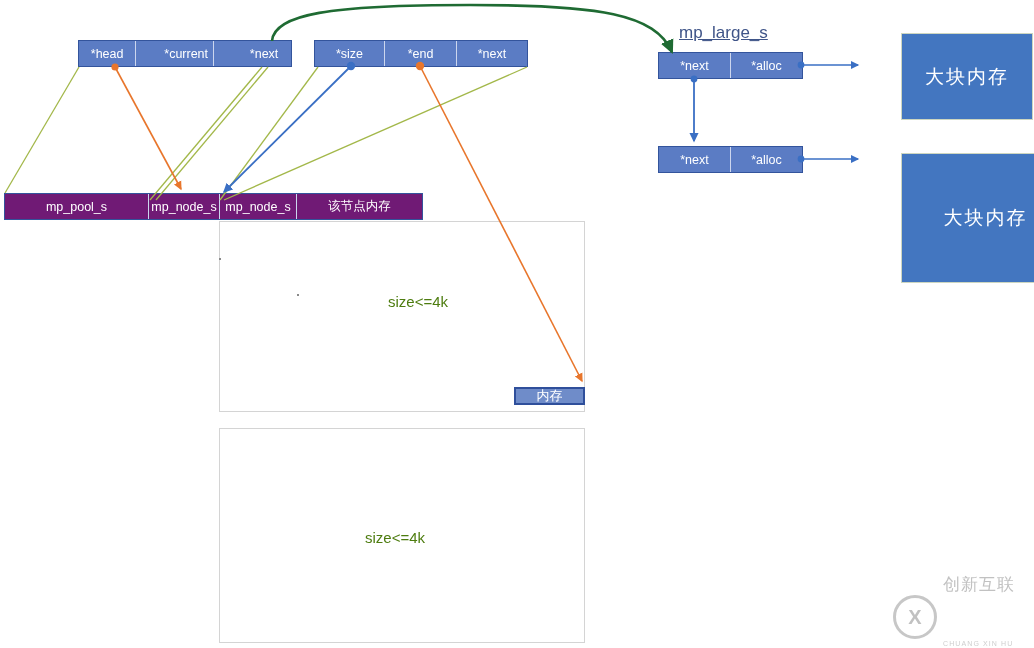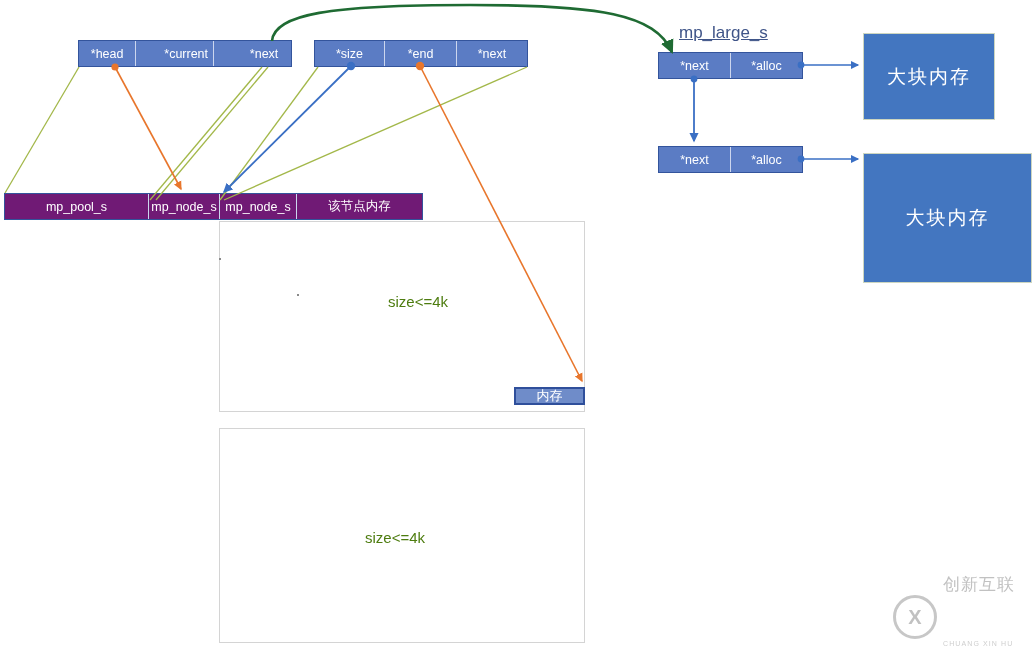--- a/index.html
+++ b/index.html
@@ -78,20 +78,21 @@
     position: absolute;
     box-sizing: border-box;
     background: #4376c0;
     border: 1px solid #cdd6c0;
     color: #ffffff;
     font-size: 19px;
     display: flex;
     align-items: center;
     justify-content: center;
     letter-spacing: 2px;
+    margin-left: 38px;
   }
   
   .container-box {
     position: absolute;
     box-sizing: border-box;
     background: #ffffff;
     border: 1px solid #d4d4d4;
   }
   .size-label {
     position: absolute;

